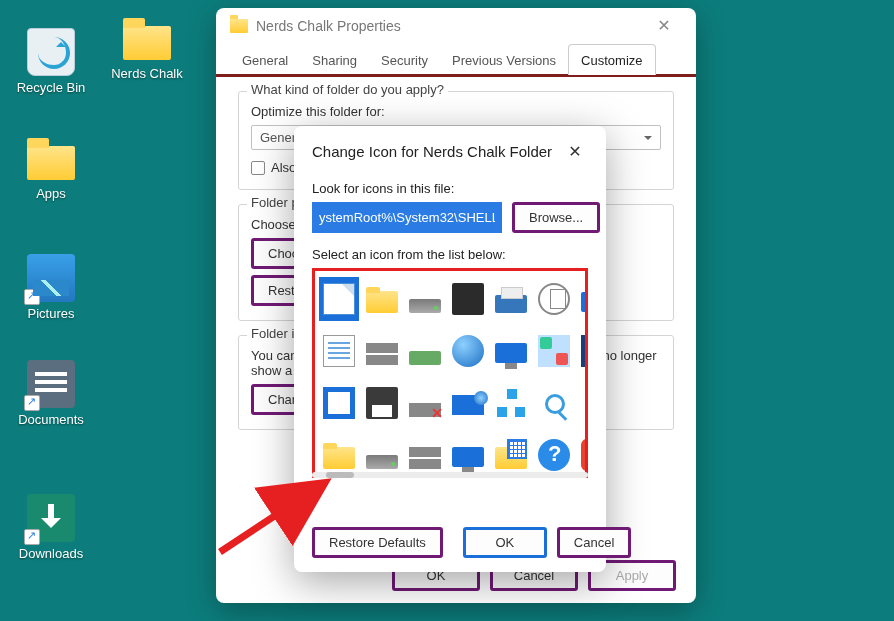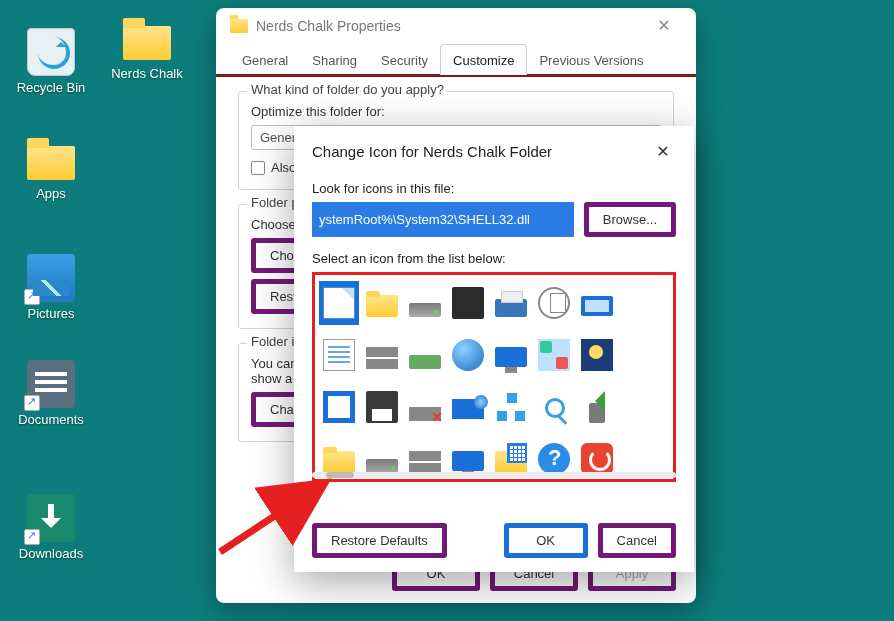--- a/index.html
+++ b/index.html
@@ -52,29 +52,29 @@
   .tabs { display:flex; padding:0 14px; font-size:13px; color:#555; border-bottom:3px solid #7f1d1d; align-items:flex-end;}
   .tab { padding:8px 12px 6px; cursor:pointer; }
   .tab.active{ border:1px solid #ccc; border-bottom:1px solid #fff; border-radius:4px 4px 0 0; color:#222; position:relative; top:1px; background:#fff;}
   .tabcontent{ padding:14px 22px; font-size:13px; color:#333;}
   .groupbox{ border:1px solid #d4d4d4; border-radius:3px; padding:12px 12px 14px; margin-bottom:14px; position:relative;}
   .groupbox .legend{ position:absolute; top:-10px; left:8px; background:#fff; padding:0 4px; font-size:13px; color:#444;}
   .line{ display:flex; align-items:center; gap:6px; margin-top:6px;}
   .combo{ flex:1; border:1px solid #c0c0c0; padding:4px 8px; border-radius:2px; background:#fff; position:relative; color:#555;}
   .combo::after{content:""; position:absolute; right:8px; top:10px; width:0; height:0; border:4px solid transparent; border-top-color:#666;}
   .checkbox{ width:14px; height:14px; border:1px solid #888; border-radius:2px;}
-  .btn{ border:5px solid #701a75; padding:5px 14px; border-radius:3px; background:#fdfdfd; font-size:13px; color:#333;}
+  .btn{ border:3px solid #701a75; padding:5px 14px; border-radius:3px; background:#fdfdfd; font-size:13px; color:#333;}
   .bottombar{ position:absolute; bottom:12px; right:20px; display:flex; gap:10px;}
   .bottombar .btn{ width:88px; text-align:center;}
   .bottombar .btn.disabled{color:#aaa;}
 
   
   .icondlg{
-    position:absolute; left:294px; top:126px; width:400px; height:446px;
-    background:#fff; border-radius:1px; box-shadow:0 10px 40px rgba(0,0,0,0.35);
+    position:absolute; left:294px; top:126px; width:312px; height:446px;
+    background:#fff; border-radius:8px; box-shadow:0 10px 40px rgba(0,0,0,0.35);
     padding:16px 18px;
   }
   .icondlg .dlgtitle{ font-size:15px; color:#222; margin-bottom:4px; display:flex; align-items:center;}
   .icondlg .dlgclose{ margin-left:auto; font-size:16px; color:#333; width:26px; text-align:center;}
   .icondlg .lbl{ font-size:13px; margin-top:20px; margin-bottom:6px; color:#222;}
   .pathrow{display:flex; gap:10px;}
   .pathrow input{ flex:1; border:1px solid #2a7be4; padding:4px 6px; font-size:13px; background:#2a7be4; color:#fff;}
   .iconlist{
     border:3px solid #e62020; height:210px; margin-top:6px; padding:6px 4px 0;
     display:grid; grid-template-columns:repeat(7,40px); grid-auto-rows:48px; gap:4px 3px;
@@ -180,22 +180,22 @@
 <div class="props-window">
   <div class="titlebar">
     <div class="foldericon"></div>
     <div class="title">Nerds Chalk Properties</div>
     <div class="close">✕</div>
   </div>
   <div class="tabs">
     <div class="tab">General</div>
     <div class="tab">Sharing</div>
     <div class="tab">Security</div>
+    <div class="tab">Previous Versions</div>
     <div class="tab active">Customize</div>
-    <div class="tab">Previous Versions</div>
   </div>
   <div class="tabcontent">
     <div class="groupbox">
       <div class="legend">What kind of folder do you apply?</div>
       <div>Optimize this folder for:</div>
       <div class="line">
         <div class="combo">General items</div>
       </div>
       <div class="line" style="margin-top:10px;">
         <div class="checkbox"></div>

